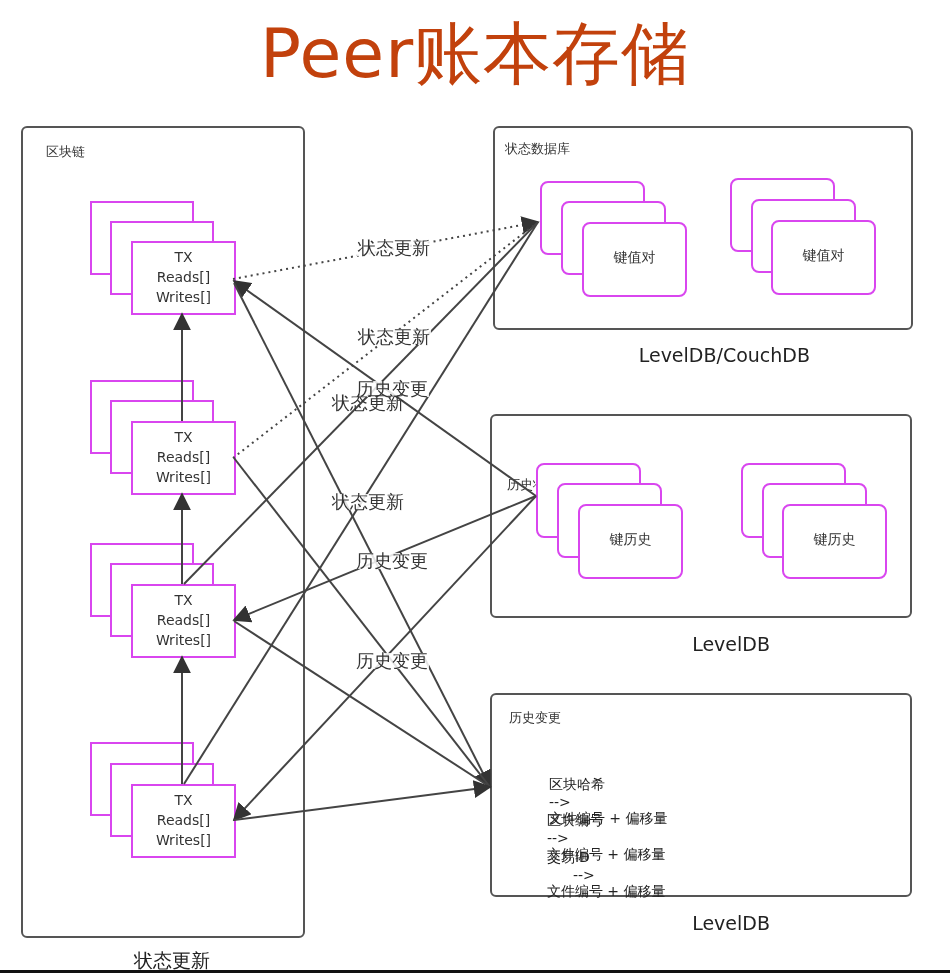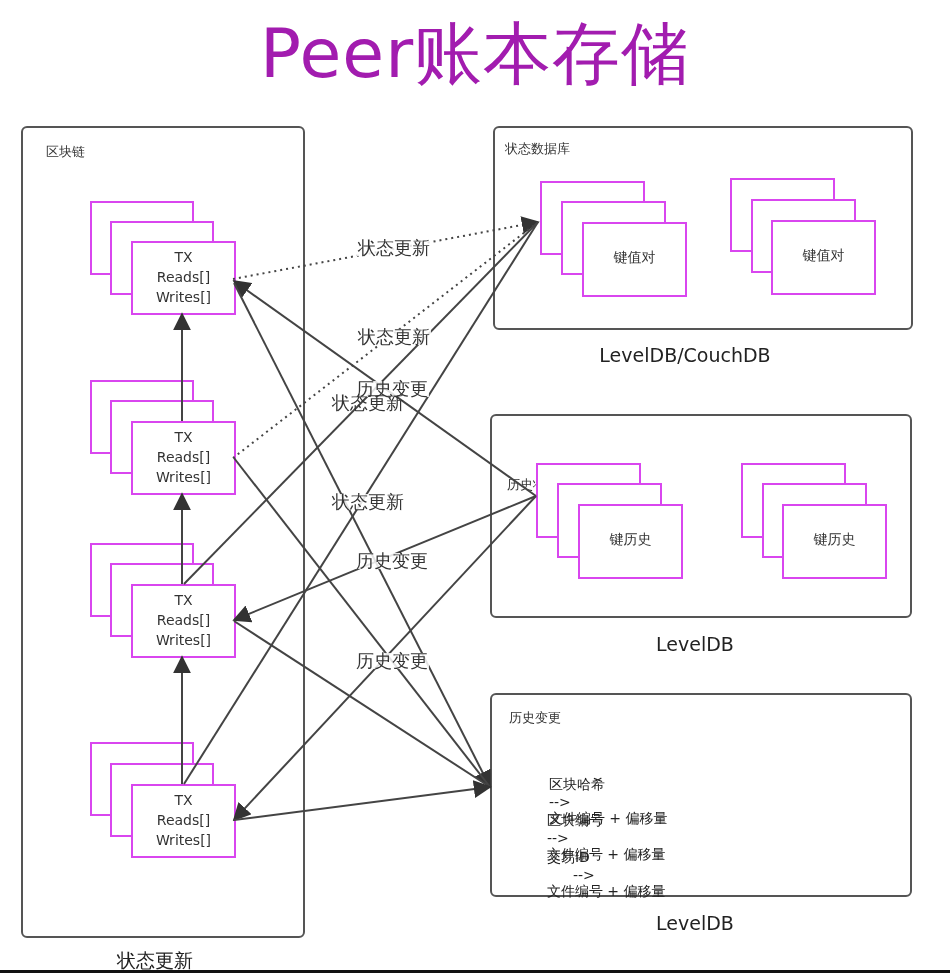--- a/index.html
+++ b/index.html
@@ -1,25 +1,25 @@
 <!DOCTYPE html>
 <html><head>
 <meta charset="utf-8">
 <style>
   html, body { margin:0; padding:0; background:#ffffff; }
   body { width:950px; height:975px; position:relative; overflow:hidden;
          font-family:"DejaVu Sans","Liberation Sans",sans-serif; color:#333; }
   .title { position:absolute; left:0; top:6px; width:950px; text-align:center;
-           font-size:68px; font-weight:normal; color:#a21caf; letter-spacing:1px;
+           font-size:68px; font-weight:normal; color:#c2410c; letter-spacing:1px;
            font-family:"DejaVu Sans",sans-serif; line-height:96px; }
   .panel { position:absolute; border:2px solid #555; border-radius:6px; background:#fff; }
   .panel-label { position:absolute; font-size:13px; color:#333; }
-  .caption { position:absolute; font-size:19px; color:#222; text-align:center; }
+  .caption { position:absolute; font-size:19px; color:#222; text-align:right; }
   .card { position:absolute; border:2px solid #d946ef; background:#fff; }
-  .card.rounded { border-radius:0; }
+  .card.rounded { border-radius:8px; }
   .tx-text { position:absolute; left:0; top:0; width:100%; text-align:center;
              font-size:14px; line-height:20px; color:#333; padding-top:4px; }
   .kv-text { position:absolute; left:0; width:100%; text-align:center; font-size:14px; color:#333; }
   .idx-row { position:absolute; font-size:14px; color:#222; white-space:pre; }
   svg.conn { position:absolute; left:0; top:0; pointer-events:none; }
   .edge-label { position:absolute; font-size:18px; color:#333; background:rgba(255,255,255,0.85);
                 line-height:16px; padding:0 1px; }
   .bottom-line { position:absolute; left:0; top:970px; width:950px; height:3px; background:#111; }
 </style>
 </head>

